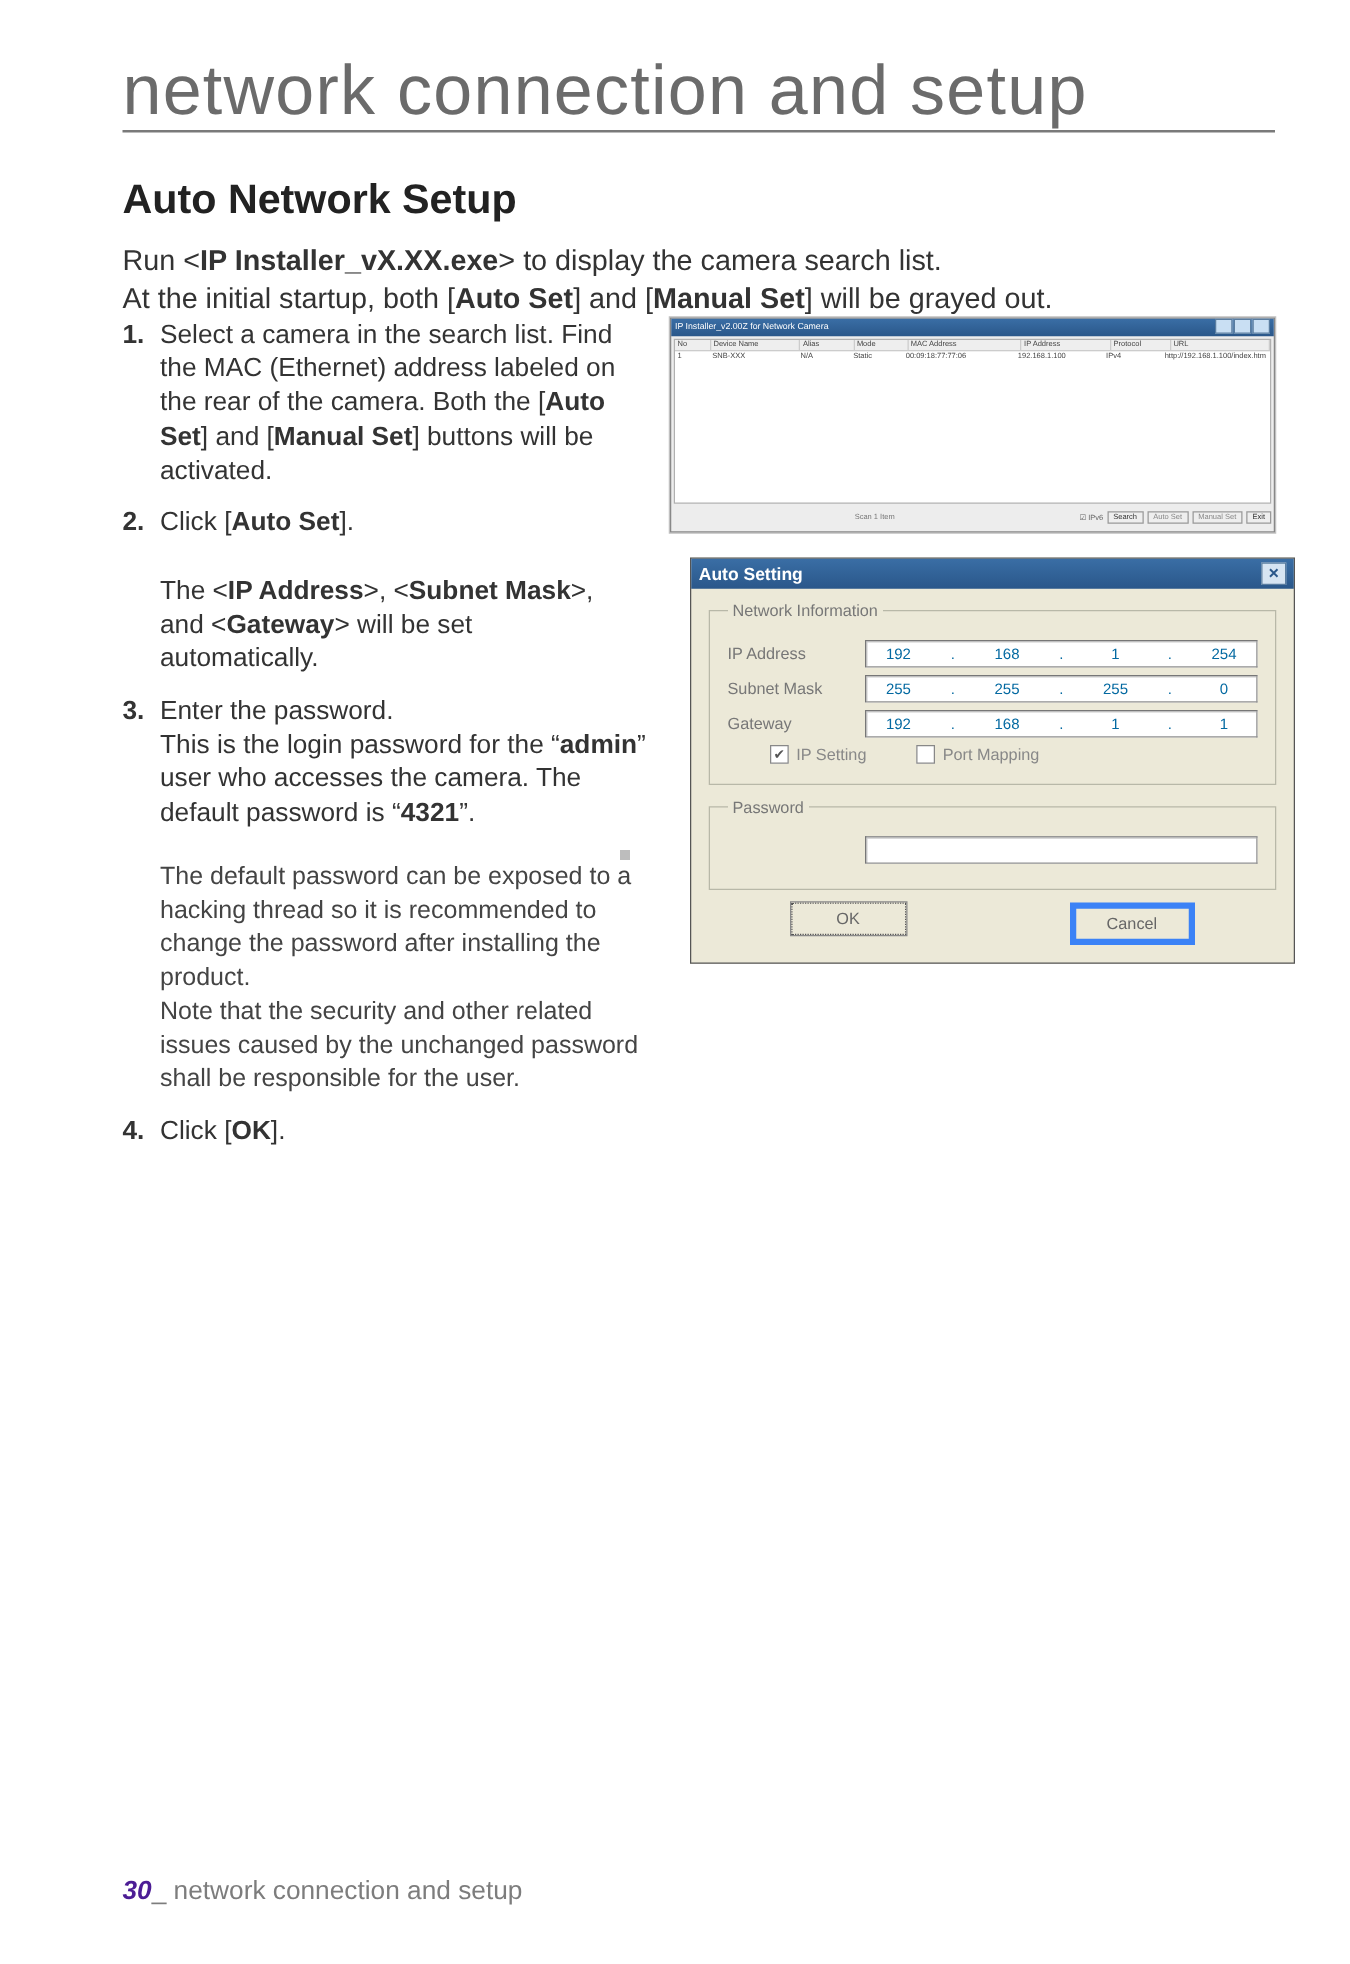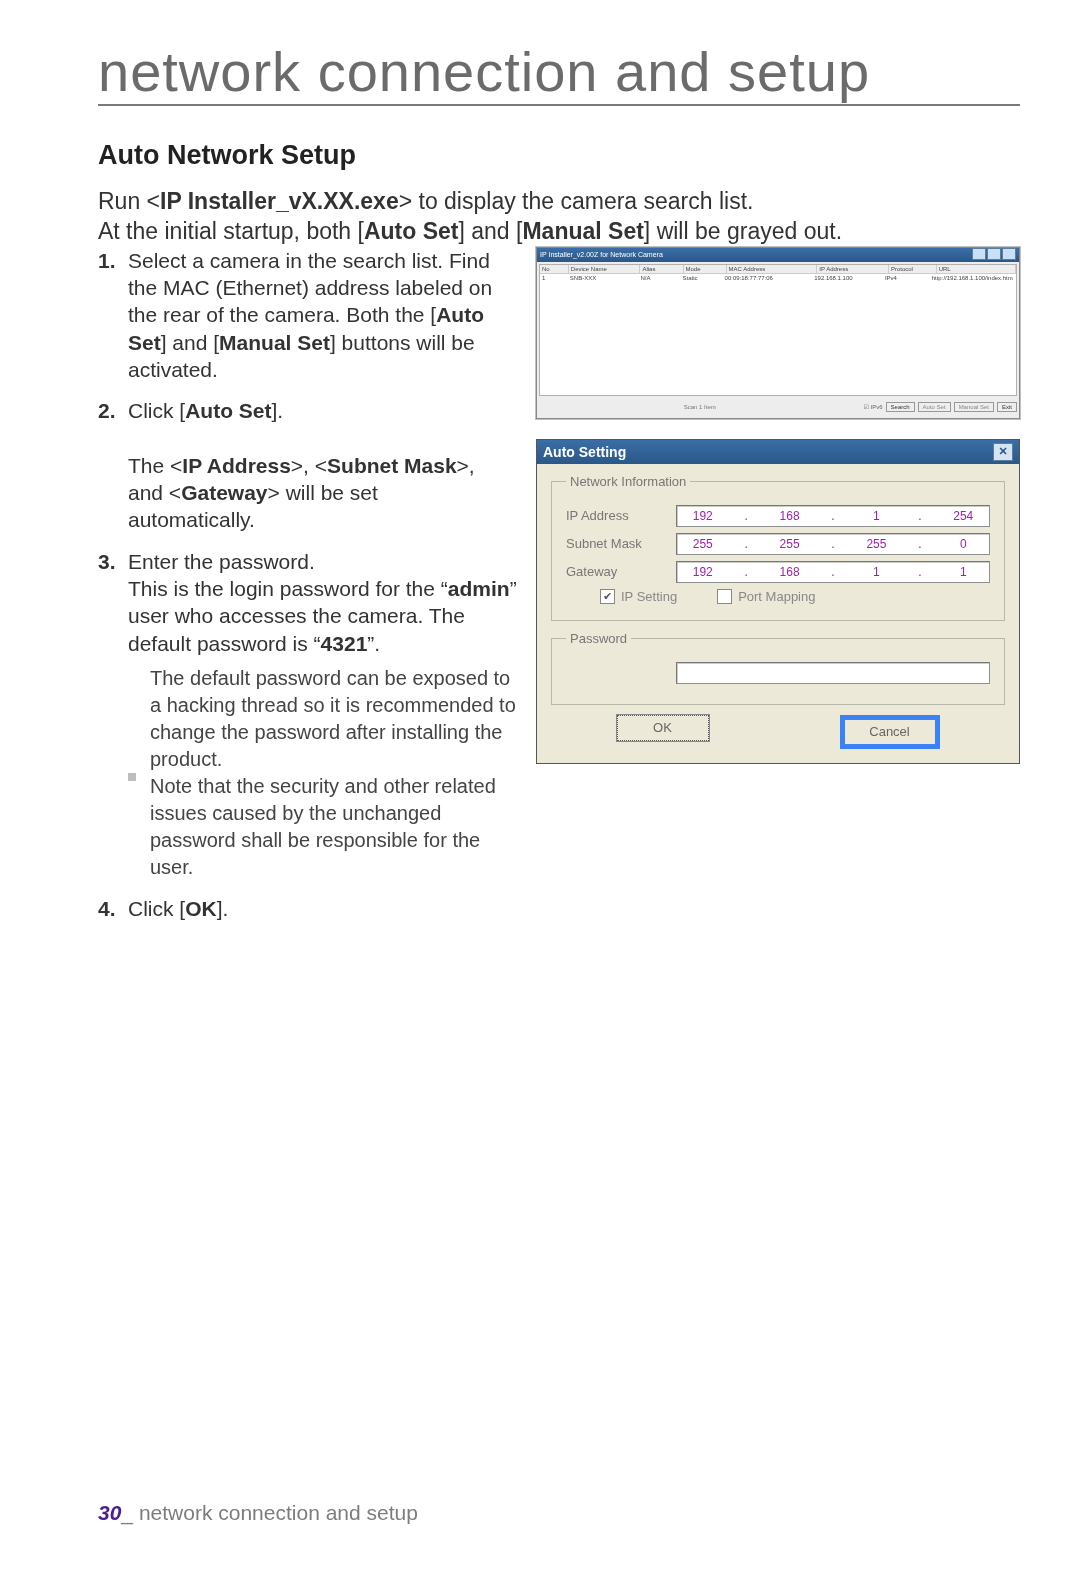--- a/index.html
+++ b/index.html
@@ -25,21 +25,21 @@
   .page-title {
     font-size: 56px;
     font-weight: 300;
     color: #6b6b6b;
     letter-spacing: 1px;
     line-height: 1.0;
     padding-bottom: 4px;
     font-family: "Helvetica Neue", Arial, sans-serif;
   }
   .section-heading {
-    font-size: 27px;
+    font-size: 33px;
     font-weight: bold;
     color: #222;
     margin-bottom: 16px;
   }
   .intro {
     font-size: 23px;
     line-height: 1.3;
     color: #333;
   }
   .bold { font-weight: bold; }
@@ -91,25 +91,26 @@
   }
   ol.steps > li::before {
     counter-increment: step;
     content: counter(step) ".";
     font-weight: bold;
     position: absolute;
     left: 0;
   }
   .sub-bullet {
     display: flex;
-    align-items: center;
+    align-items: flex-end;
     margin-top: 8px;
     padding-left: 0;
     font-size: 20px;
     color: #444;
+    flex-direction: column;
   }
   .sub-bullet .sq {
     width: 8px; height: 8px; background: #bdbdbd; margin-top: 8px; margin-right: 14px; flex-shrink: 0;
   }
   .sub-bullet .txt { flex: 1; line-height: 1.35; }
 
   
   .installer-window {
     border: 1px solid #888;
     height: 170px;
@@ -161,20 +162,21 @@
   
   .dialog {
     border: 1px solid #555;
     background: #ece9d8;
     font-family: Tahoma, Arial, sans-serif;
     font-size: 13px;
     color: #666;
     width: 100%;
     box-sizing: border-box;
     margin-top: 20px;
+    margin-left: 16px;
   }
   .dialog-titlebar {
     background: linear-gradient(#3a6ea5, #2a578a);
     color: #fff;
     height: 24px;
     display: flex;
     align-items: center;
     justify-content: space-between;
     padding: 0 6px;
     font-weight: bold;
@@ -193,21 +195,21 @@
   legend { color: #777; padding: 0 4px; font-size: 13px; }
   .field-row {
     display: flex;
     align-items: center;
     margin: 6px 0;
   }
   .field-row .label { width: 110px; color: #777; font-size: 13px; }
   .ip-input {
     flex: 1; height: 20px; border: 1px solid #909090; border-top-color: #777; border-left-color: #777;
     background: #fff; display: flex; align-items: center; justify-content: center;
-    color: #a21caf; font-size: 12px; box-shadow: inset 1px 1px 0 #ccc; gap: 16px;
+    color: #0369a1; font-size: 12px; box-shadow: inset 1px 1px 0 #ccc; gap: 16px;
   }
   .ip-input span { width: 22%; text-align: center; }
   .chk-row {
     display: flex; gap: 40px; margin: 6px 0 2px 34px; align-items: center;
   }
   .chk {
     display: inline-flex; align-items: center; color: #888; font-size: 13px;
   }
   .chk .box {
     width: 13px; height: 13px; border: 1px solid #888; background: #fff; margin-right: 6px;

